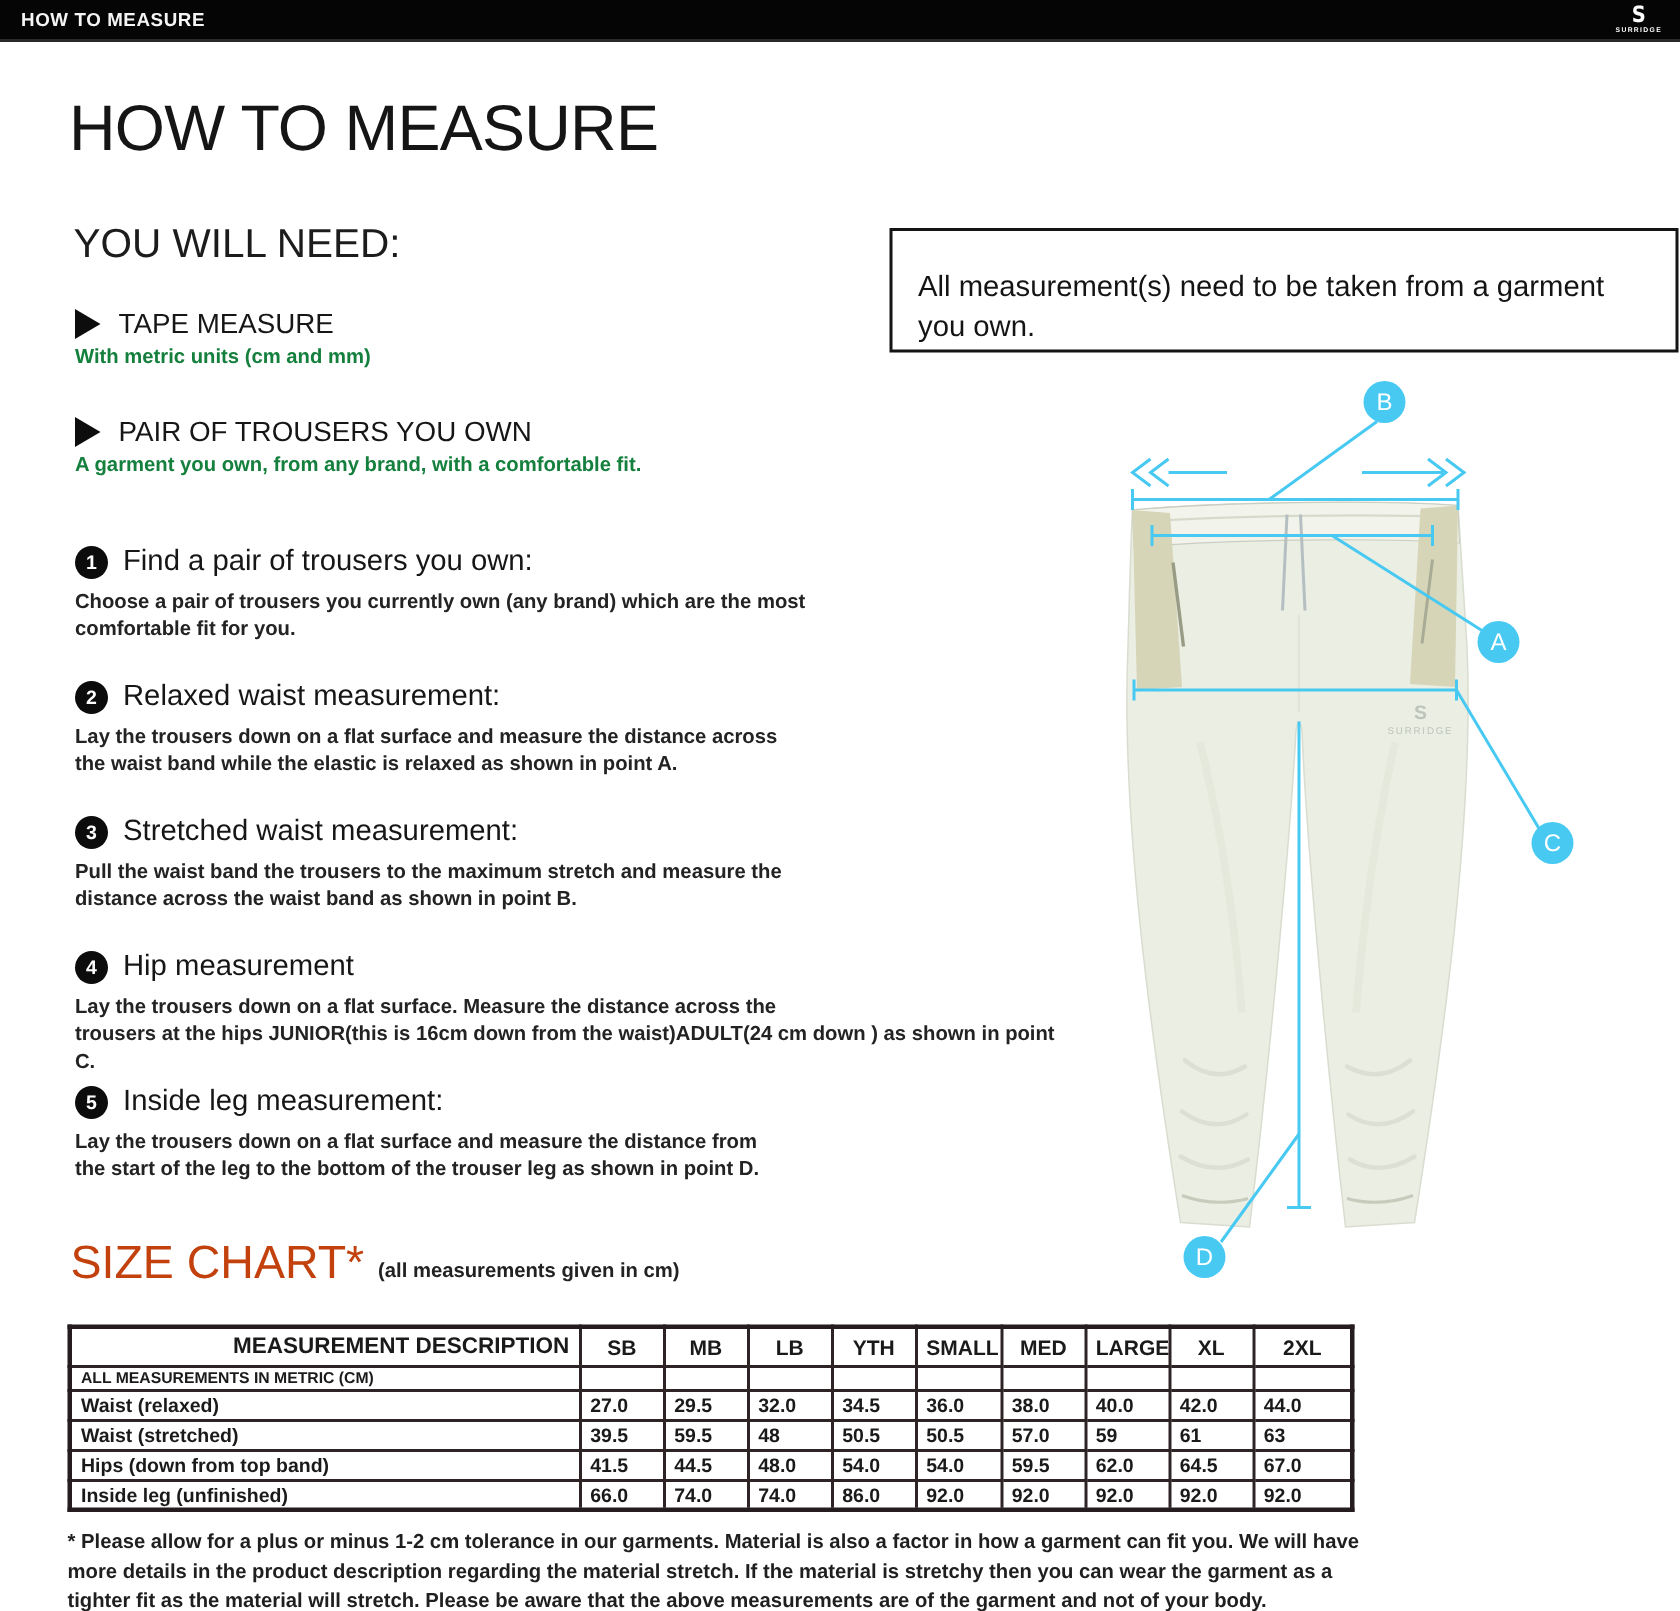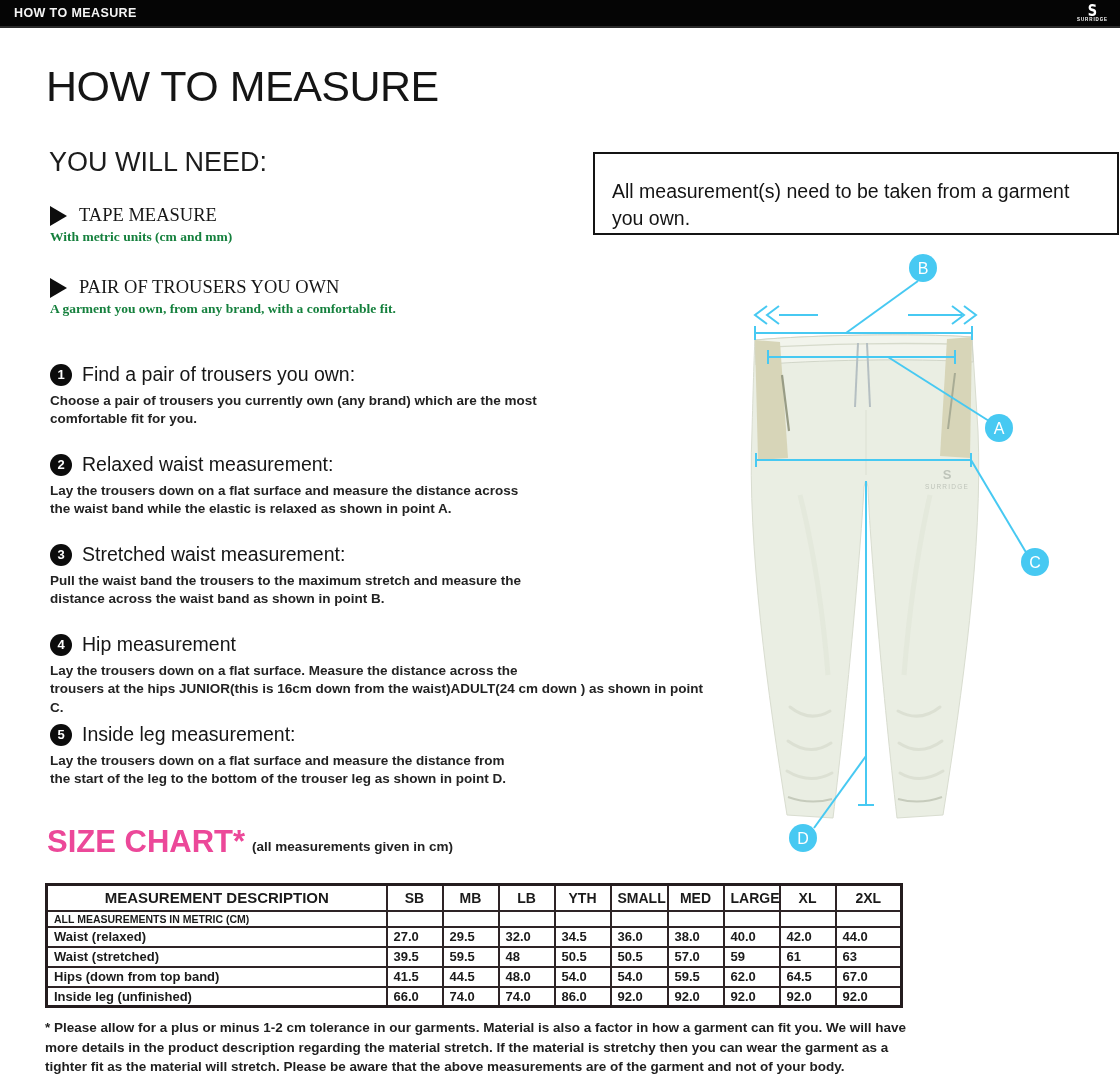--- a/index.html
+++ b/index.html
@@ -12,43 +12,43 @@
   .header-title { color: #f5f5f5; font-size: 12.5px; font-weight: 700; letter-spacing: 0.4px; }
   .brand-logo { display: flex; flex-direction: column; align-items: center; line-height: 1; }
   .brand-s { color: #fff; font-size: 13px; font-weight: 700; font-family: "DejaVu Sans", sans-serif; transform: scaleY(1.15); }
   .brand-name { color: #fff; font-size: 4.5px; font-weight: 700; letter-spacing: 0.9px; margin-top: 1px; }
 
   
   .page-title { position: absolute; left: 46px; top: 62px; font-size: 43px; font-weight: 400; letter-spacing: -0.5px; color: #151515; }
   .need-heading { position: absolute; left: 49px; top: 147px; font-size: 27px; font-weight: 400; color: #1c1c1c; }
 
   
-  .need-item { position: absolute; left: 50px; font-family: Liberation Serif, serif; }
+  .need-item { position: absolute; left: 50px; }
   .need-item .row { display: flex; align-items: center; gap: 12px; }
   .tri-icon { width: 0; height: 0; border-left: 17px solid #0d0d0d; border-top: 10px solid transparent; border-bottom: 10px solid transparent; }
   .need-label { font-size: 18.5px; font-weight: 400; color: #161616; }
   .need-detail { font-size: 13.5px; font-weight: 700; color: #15803d; margin-top: 3px; }
 
   
   .note-box { position: absolute; left: 593px; top: 152px; width: 526px; height: 83px; border: 2px solid #141414; padding: 24px 17px; font-size: 19.5px; line-height: 1.38; color: #141414; }
 
   
   .step { position: absolute; left: 50px; width: 660px; }
   .step-head { display: flex; align-items: center; gap: 10px; }
   .step-num { width: 22px; height: 22px; border-radius: 50%; background: #0c0c0c; color: #fff; font-size: 13px; font-weight: 700; display: flex; align-items: center; justify-content: center; flex: 0 0 22px; }
   .step-title { font-size: 19.5px; font-weight: 400; color: #161616; }
   .step-body { margin-top: 6px; font-size: 13.5px; font-weight: 700; color: #232323; line-height: 1.36; }
 
   
-  .chart-heading { position: absolute; left: 47px; top: 824px; font-size: 31px; font-weight: 700; color: #ec4899; }
+  .chart-heading { position: absolute; left: 47px; top: 824px; font-size: 31px; font-weight: 400; color: #c2410c; }
   .chart-subheading { position: absolute; left: 252px; top: 839px; font-size: 13.5px; font-weight: 700; color: #222; }
   table.size-table { position: absolute; left: 45px; top: 883px; width: 855px; border-collapse: collapse; table-layout: fixed; }
   table.size-table th, table.size-table td { border: 2px solid #2e2426; padding: 1px 6px; font-family: "Liberation Sans", sans-serif; }
   table.size-table { border: 3px solid #241c1e; }
-  th.desc-h { text-align: center; font-size: 15px; font-weight: 700; height: 26px; }
+  th.desc-h { text-align: right; font-size: 15px; font-weight: 700; height: 26px; }
   th.size-h { text-align: center; font-size: 14px; font-weight: 700; }
   td.metric-note { font-size: 10.5px; font-weight: 700; height: 16px; }
   td.row-label { font-size: 13px; font-weight: 700; height: 20px; }
   td.val { font-size: 13px; font-weight: 700; text-align: left; }
 
   
   .footnote { position: absolute; left: 45px; top: 1018px; width: 1050px; font-size: 13.5px; font-weight: 700; color: #1f1f1f; line-height: 1.45; }
 
   
   .diagram { position: absolute; left: 740px; top: 245px; width: 350px; height: 625px; }

